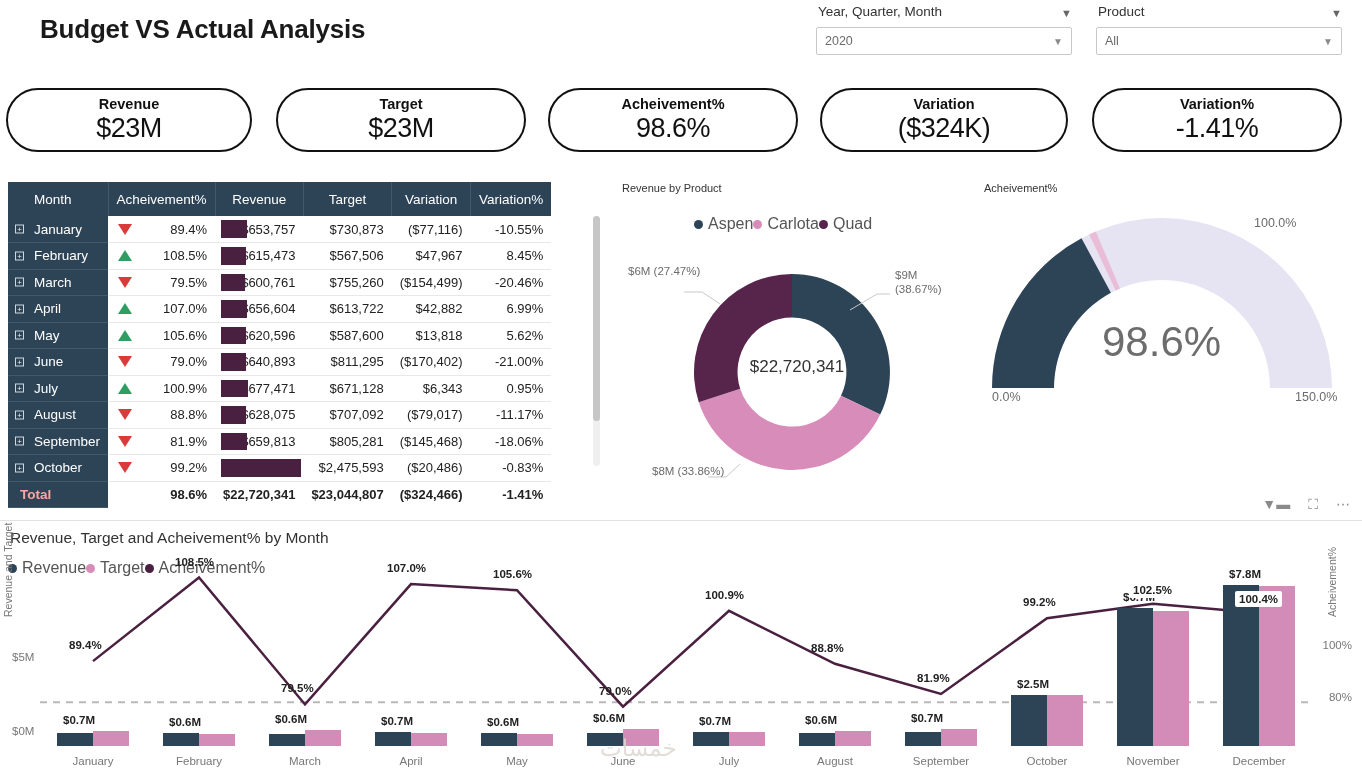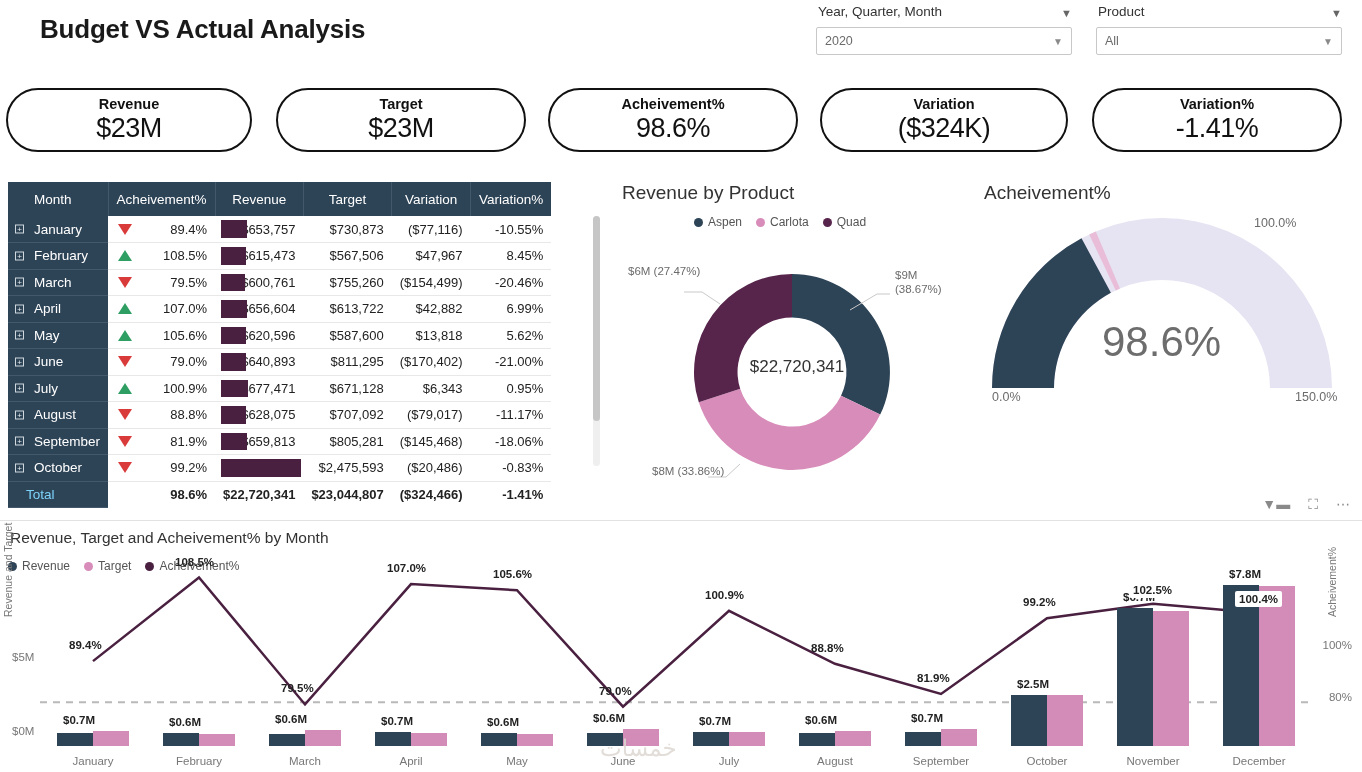--- a/index.html
+++ b/index.html
@@ -74,32 +74,32 @@
   }
   .tri { display: inline-block; width: 0; height: 0; margin-right: 6px; vertical-align: -1px;}
   .tri.up { border-left: 7px solid transparent; border-right: 7px solid transparent; border-bottom: 11px solid #2e9e63; }
   .tri.down { border-left: 7px solid transparent; border-right: 7px solid transparent; border-top: 11px solid #d93b3b; }
   td.ach { text-align: right; }
   td.ach .wrap { display: flex; align-items: center; justify-content: flex-end; gap: 2px;}
   td.ach .t { margin-right: auto; margin-left: 2px; }
   td.rev { position: relative; text-align: right; padding-right: 10px; }
   td.rev .bar { position: absolute; left: 6px; top: 4px; bottom: 4px; background: #4a2040; }
   tr.total td { font-weight: bold; border-bottom: none; border-top: 1px solid #ddd; background:#fff; }
-  tr.total td.month { background: #2d4356; color: #7dd3fc; font-weight: normal; padding-left: 18px; }
+  tr.total td.month { background: #2d4356; color: #fca5a5; font-weight: bold; padding-left: 12px; }
   .tscroll {
     position: absolute; right: 0px; top: 34px; width: 7px; height: 250px;
     background: #efefef; border-radius: 4px;
   }
   .tscroll i { position: absolute; top: 0; left: 0; width: 7px; height: 205px; background: #c6c6c6; border-radius: 4px; display:block;}
 
   
-  .panel-title { position: absolute; font-size: 19px; color: #333; }
+  .panel-title { position: absolute; font-size: 11px; color: #333; }
   #donut-title { left: 622px; top: 182px; }
   #gauge-title { left: 984px; top: 182px; }
-  .legend { position: absolute; display: flex; gap: 14px; font-size: 12px; color: #555; align-items: flex-end;}
+  .legend { position: absolute; display: flex; font-size: 16px; color: #555; align-items: flex-end;}
   .legend .li { display: flex; align-items: center; gap: 5px; }
   .legend .dot { width: 9px; height: 9px; border-radius: 50%; display: inline-block; }
   #donut-legend { left: 694px; top: 215px; }
   .donut-area { position: absolute; left: 622px; top: 232px; width: 350px; height: 270px; }
   .donut-center {
     position: absolute; left: 50%; top: 50%; transform: translate(-50%,-50%);
     font-size: 17px; color: #333;
   }
   .dlabel { position: absolute; font-size: 11.5px; color: #6b6b6b; line-height: 1.25; }
   #dl-aspen { left: 273px; top: 36px; }

